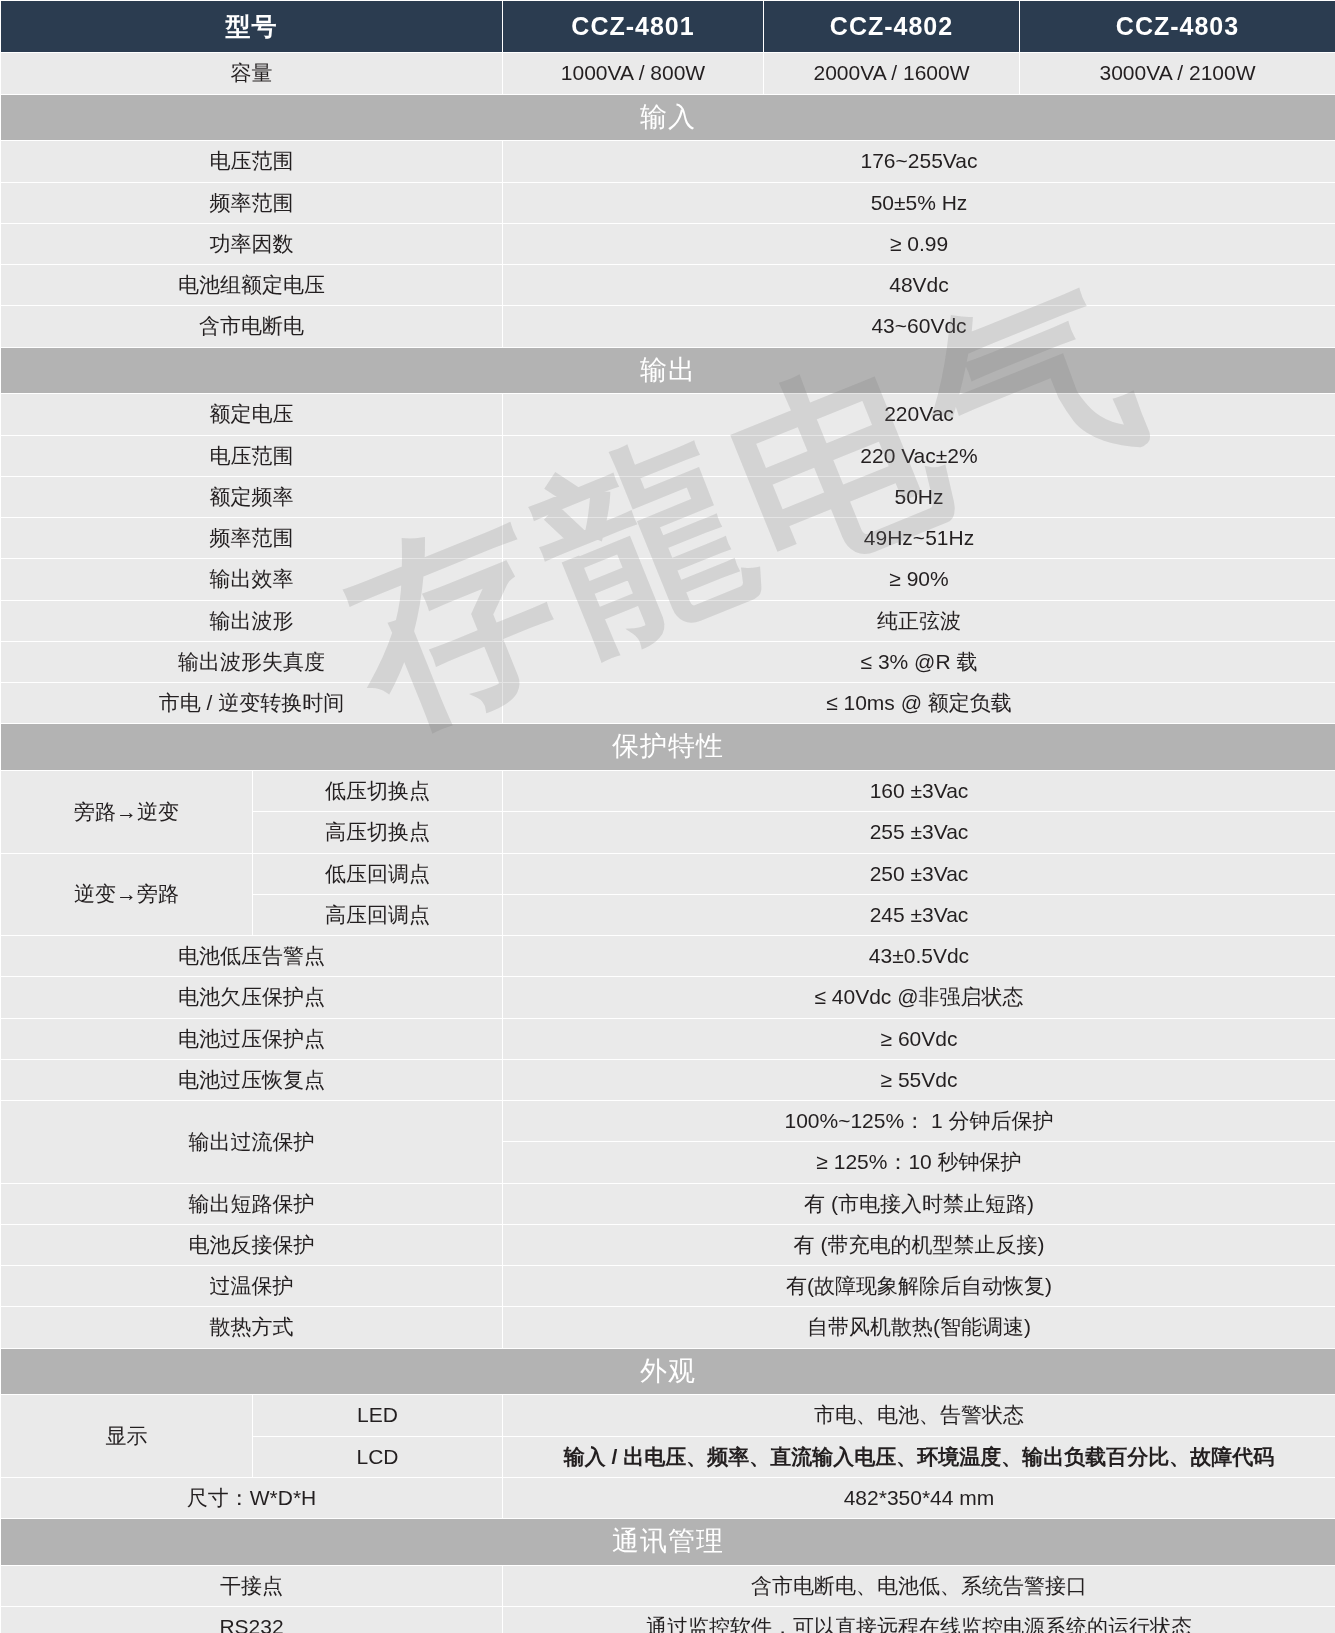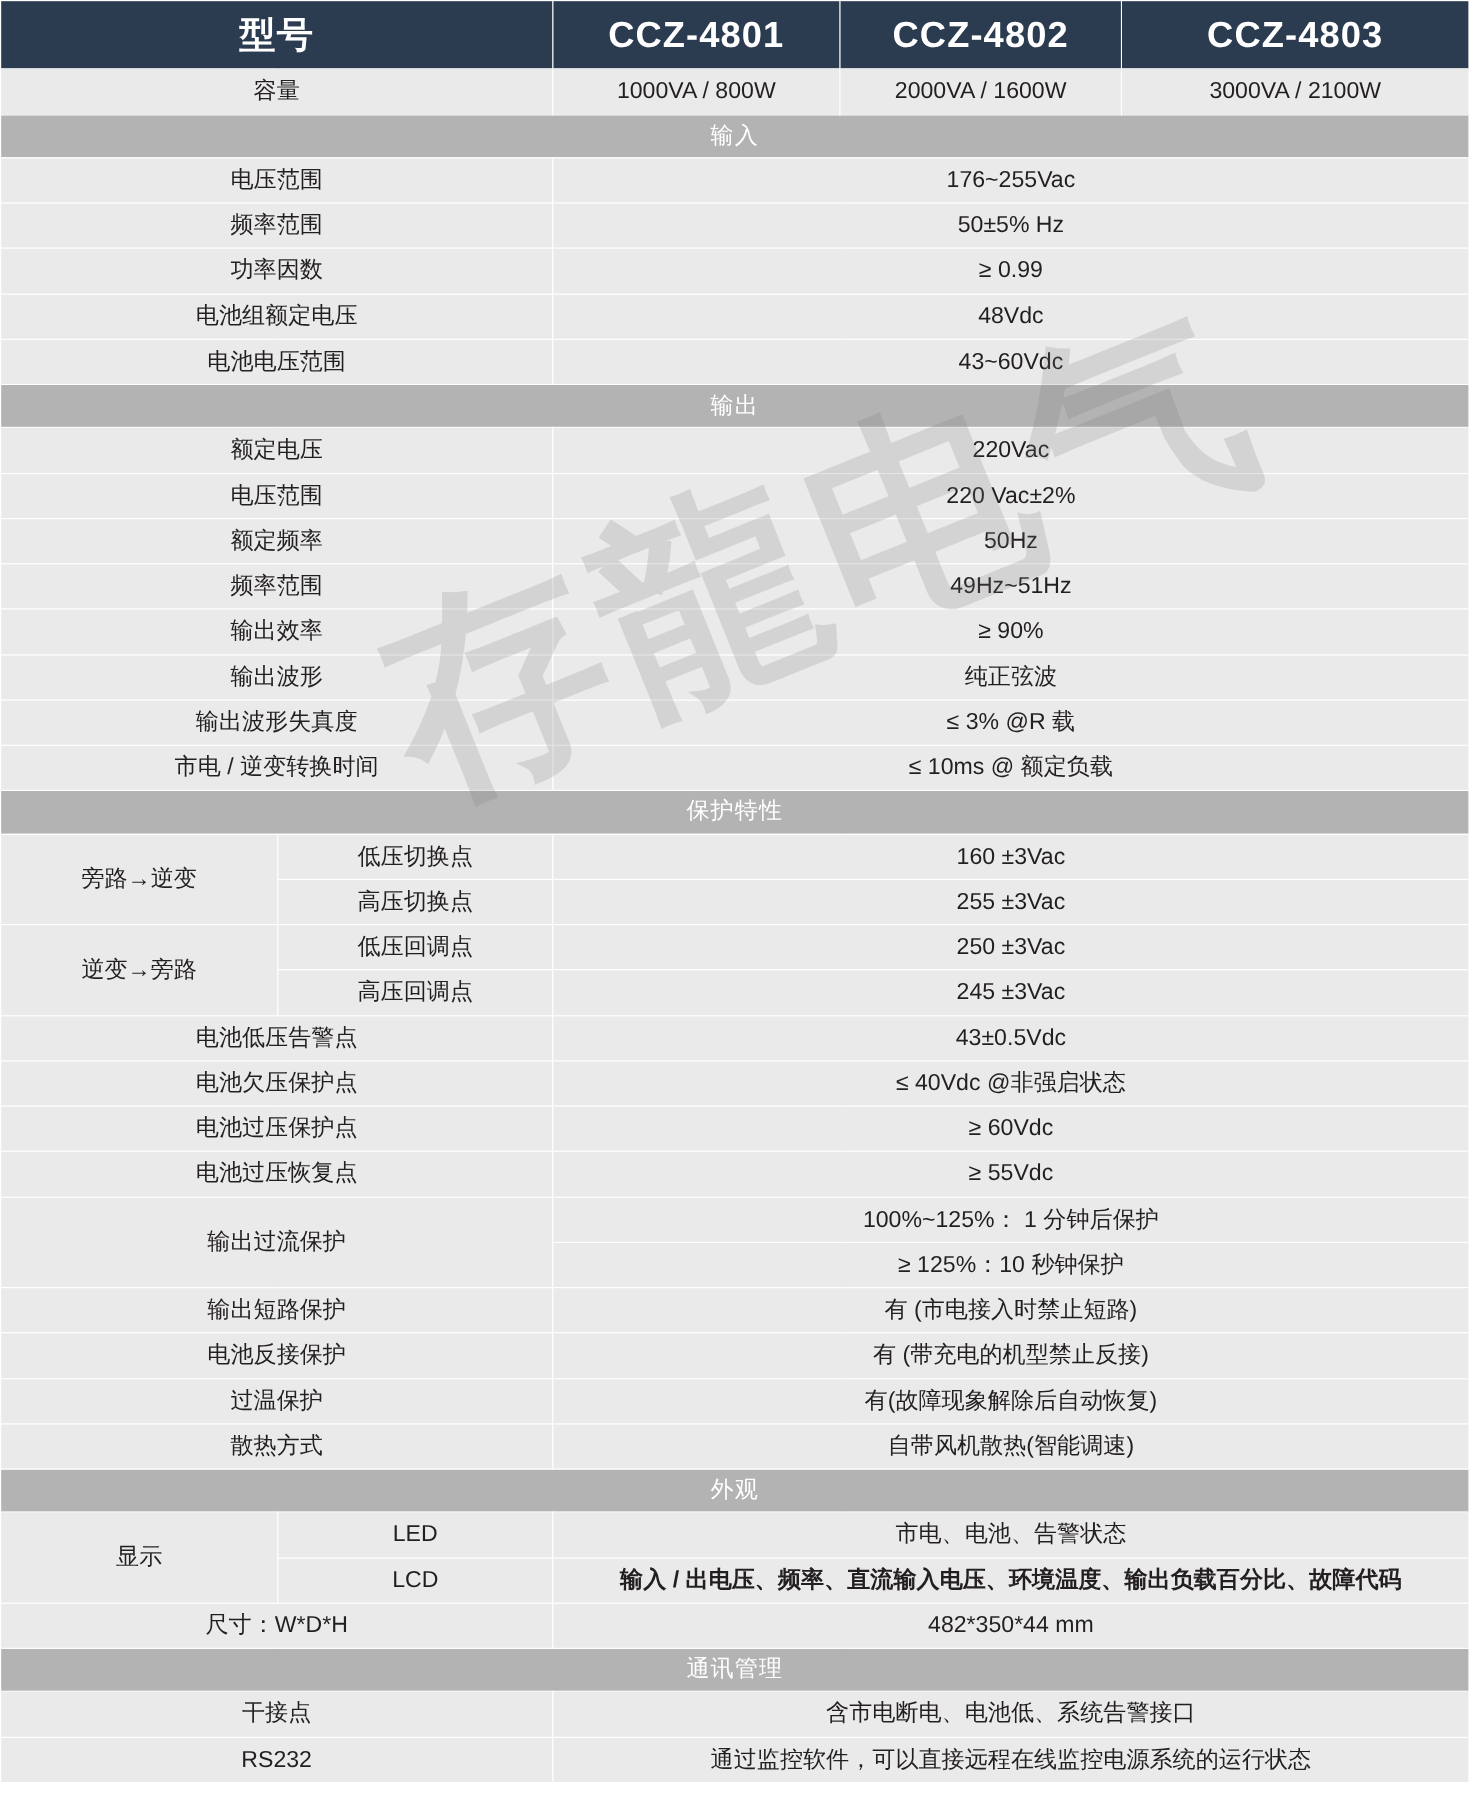--- a/index.html
+++ b/index.html
@@ -30,30 +30,30 @@
     vertical-align: middle;
     font-size: 21px;
     padding: 7px 4px;
     background: #eaeaea;
     line-height: 1.25;
   }
   
   tr.header td {
     background: #2b3c50;
     color: #ffffff;
-    font-size: 33px;
+    font-size: 25px;
     font-weight: bold;
     letter-spacing: 1px;
     padding: 10px 4px;
   }
   
   tr.section td {
     background: #b3b3b3;
     color: #ffffff;
-    font-size: 21px;
+    font-size: 27px;
     padding: 6px 4px;
     letter-spacing: 1px;
   }
   td.label {
     background: #eaeaea;
     margin-top: 40px;
   }
   td.value {
     background: #eaeaea;
   }
@@ -141,21 +141,21 @@
       </tr>
       <tr>
         <td colspan="2" class="label">功率因数</td>
         <td colspan="3" class="value">≥ 0.99</td>
       </tr>
       <tr>
         <td colspan="2" class="label">电池组额定电压</td>
         <td colspan="3" class="value">48Vdc</td>
       </tr>
       <tr>
-        <td colspan="2" class="label">电池电压范围</td>
+        <td colspan="2" class="label">含市电断电</td>
         <td colspan="3" class="value">43~60Vdc</td>
       </tr>
 
       <tr class="section">
         <td colspan="5">输出</td>
       </tr>
 
       <tr>
         <td colspan="2" class="label">额定电压</td>
         <td colspan="3" class="value">220Vac</td>

